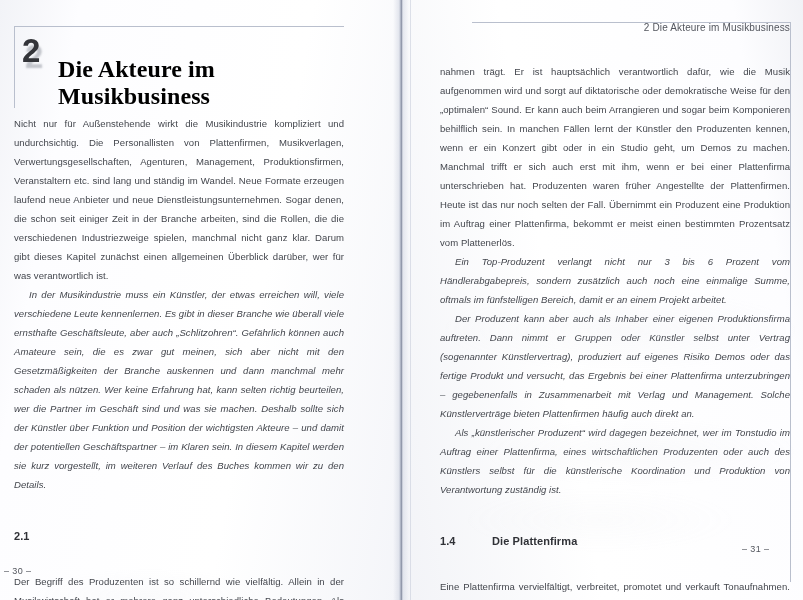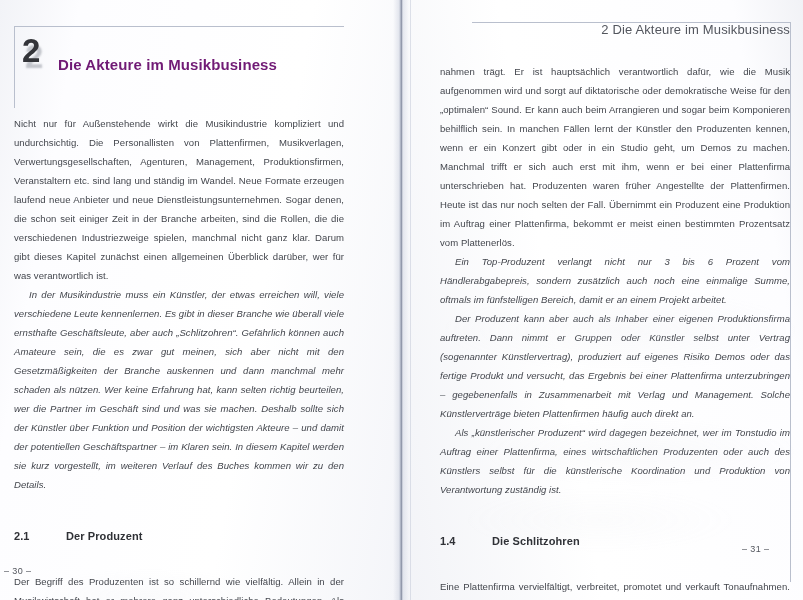--- a/index.html
+++ b/index.html
@@ -97,30 +97,31 @@
     font-weight: 700;
     color: #333439;
     letter-spacing: -0.5px;
     
     text-shadow: 3px 6px 2px rgba(120,124,136,0.42);
   }
   .chapter-title {
     position: absolute;
     left: 44px;
     top: 30px;
-    font-size: 15px;
+    font-size: 24px;
     font-weight: 700;
-    color: #701a75;
+    color: #000000;
     letter-spacing: 0.1px;
+    font-family: Liberation Serif, serif;
   }
 
   
   .running-head {
     text-align: right;
-    font-size: 13px;
+    font-size: 10px;
     color: #53565e;
     letter-spacing: 0.15px;
     height: 14px;
     margin-bottom: 26px;
   }
 
   
   p.body {
     margin: 0;
     font-size: 9.55px;
@@ -195,42 +196,41 @@
       <div class="chapter-title">Die Akteure im Musikbusiness</div>
     </div>
 
     <p class="body noindent">Nicht nur für Außenstehende wirkt die Musikindustrie kompliziert und undurchsichtig. Die Personallisten von Plattenfirmen, Musikverlagen, Verwertungsgesellschaften, Agenturen, Management, Produktionsfirmen, Veranstaltern etc. sind lang und ständig im Wandel. Neue Formate erzeugen laufend neue Anbieter und neue Dienstleistungsunternehmen. Sogar denen, die schon seit einiger Zeit in der Branche arbeiten, sind die Rollen, die die verschiedenen Industriezweige spielen, manchmal nicht ganz klar. Darum gibt dieses Kapitel zunächst einen allgemeinen Überblick darüber, wer für was verantwortlich ist.</p>
     <p class="body">In der Musikindustrie muss ein Künstler, der etwas erreichen will, viele verschiedene Leute kennenlernen. Es gibt in dieser Branche wie überall viele ernsthafte Geschäftsleute, aber auch „Schlitzohren“. Gefährlich können auch Amateure sein, die es zwar gut meinen, sich aber nicht mit den Gesetzmäßigkeiten der Branche auskennen und dann manchmal mehr schaden als nützen. Wer keine Erfahrung hat, kann selten richtig beurteilen, wer die Partner im Geschäft sind und was sie machen. Deshalb sollte sich der Künstler über Funktion und Position der wichtigsten Akteure – und damit der potentiellen Geschäftspartner – im Klaren sein. In diesem Kapitel werden sie kurz vorgestellt, im weiteren Verlauf des Buches kommen wir zu den Details.</p>
 
     <div class="gap-before-h2"></div>
 
     <h2 class="section">
       <span class="num">2.1</span>
-      <span class="label">Der Produzent</span>
     </h2>
 
     <div class="gap-after-h2"></div>
 
     <p class="body noindent">Der Begriff des Produzenten ist so schillernd wie vielfältig. Allein in der Musikwirtschaft hat er mehrere ganz unterschiedliche Bedeutungen. Als „wirtschaftlicher Produzent“ kann derjenige gemeint sein, der die finanzielle und organisatorische Verantwortung für Tonträgerauf-</p>
   </div>
 
   <div class="col right">
 
     <div class="running-head">2 Die Akteure im Musikbusiness</div>
 
     <p class="body noindent">nahmen trägt. Er ist hauptsächlich verantwortlich dafür, wie die Musik aufgenommen wird und sorgt auf diktatorische oder demokratische Weise für den „optimalen“ Sound. Er kann auch beim Arrangieren und sogar beim Komponieren behilflich sein. In manchen Fällen lernt der Künstler den Produzenten kennen, wenn er ein Konzert gibt oder in ein Studio geht, um Demos zu machen. Manchmal trifft er sich auch erst mit ihm, wenn er bei einer Plattenfirma unterschrieben hat. Produzenten waren früher Angestellte der Plattenfirmen. Heute ist das nur noch selten der Fall. Übernimmt ein Produzent eine Produktion im Auftrag einer Plattenfirma, bekommt er meist einen bestimmten Prozentsatz vom Plattenerlös.</p>
     <p class="body">Ein Top-Produzent verlangt nicht nur 3 bis 6 Prozent vom Händlerabgabepreis, sondern zusätzlich auch noch eine einmalige Summe, oftmals im fünfstelligen Bereich, damit er an einem Projekt arbeitet.</p>
     <p class="body">Der Produzent kann aber auch als Inhaber einer eigenen Produktionsfirma auftreten. Dann nimmt er Gruppen oder Künstler selbst unter Vertrag (sogenannter Künstlervertrag), produziert auf eigenes Risiko Demos oder das fertige Produkt und versucht, das Ergebnis bei einer Plattenfirma unterzubringen – gegebenenfalls in Zusammenarbeit mit Verlag und Management. Solche Künstlerverträge bieten Plattenfirmen häufig auch direkt an.</p>
     <p class="body">Als „künstlerischer Produzent“ wird dagegen bezeichnet, wer im Tonstudio im Auftrag einer Plattenfirma, eines wirtschaftlichen Produzenten oder auch des Künstlers selbst für die künstlerische Koordination und Produktion von Verantwortung zuständig ist.</p>
 
     <div class="gap-before-h2"></div>
 
     <h2 class="section">
       <span class="num">1.4</span>
-      <span class="label">Die Schlitzohren</span>
+      <span class="label">Die Plattenfirma</span>
     </h2>
 
     <div class="gap-after-h2"></div>
 
     <p class="body noindent">Eine Plattenfirma vervielfältigt, verbreitet, promotet und verkauft Tonaufnahmen. Der Begriff ist eigentlich nicht mehr zeitgemäß. Zwar lassen CDs von ihrer Form her noch ahnen, was einmal mit „Platte“ gemeint war – die „gute alte“ Vinyl-Schallplatte, die über Jahrzehnte der wesentliche Umsatzträger der Branche war. Aber spätestens bei elektronischen, unkörperlichen Musikdateien passt</p>
   </div>
 
   <div class="folio left">– 30 –</div>
   <div class="folio right">– 31 –</div>
 

